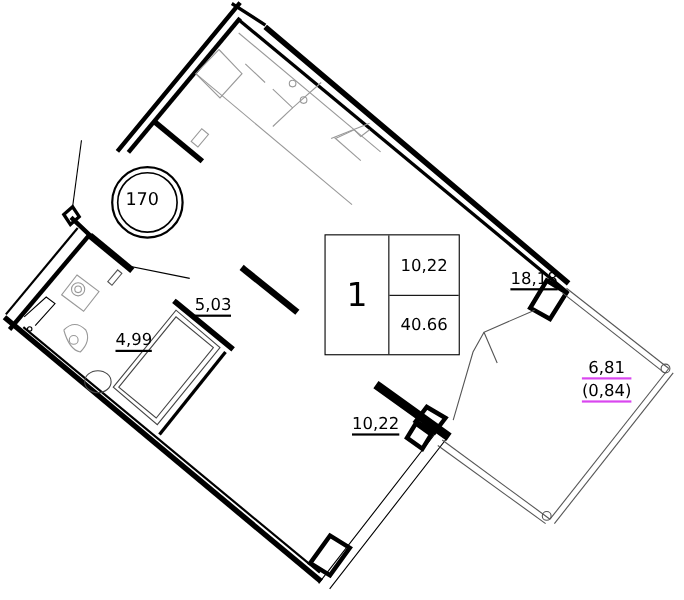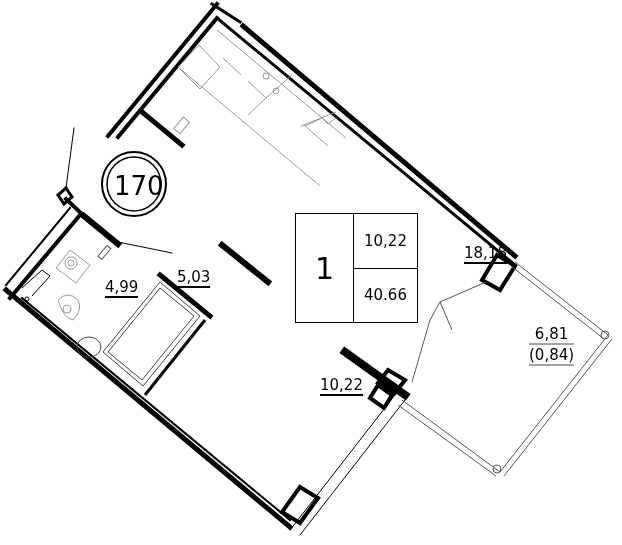--- a/index.html
+++ b/index.html
@@ -2,22 +2,22 @@
 <html><head>
 <meta charset="utf-8">
 <style>
   html,body{margin:0;padding:0;background:#ffffff;}
   body{width:622px;height:545px;overflow:hidden;position:relative;font-family:"DejaVu Sans",sans-serif;}
   svg.plan{position:absolute;left:0;top:0;}
   .lbl{position:absolute;font-family:"DejaVu Sans",sans-serif;color:#000;line-height:1;white-space:nowrap;}
   .area{font-size:15px;border-bottom:2px solid #000;padding-bottom:1px;}
   .area2{font-size:15px;text-align:center;}
   .area2 span{display:block;}
-  .area2 .u{border-bottom:2px solid #a3a3a3;padding-bottom:1px;margin-bottom:3px;}
-  .apt-no{font-size:26px;}
+  .area2 .u{border-bottom:2px solid #d946ef;padding-bottom:1px;margin-bottom:3px;}
+  .apt-no{font-size:16px;}
   .tbl{position:absolute;left:295px;top:213px;width:123px;height:110px;border:1.5px solid #000;box-sizing:border-box;display:flex;}
   .tbl .left{width:57px;border-right:1.5px solid #000;display:flex;align-items:center;justify-content:center;font-size:30px;}
   .tbl .right{flex:1;display:flex;flex-direction:column;}
   .tbl .cell{flex:1;border-bottom:1.5px solid #000;display:flex;align-items:center;justify-content:center;font-size:15px;}
   .tbl .cell:last-child{border-bottom:none;}
 </style>
 </head>
 <body>
 
 <svg class="plan" width="622" height="545" viewBox="0 0 622 545">
@@ -112,19 +112,19 @@
 
 <div class="tbl">
   <div class="left">1</div>
   <div class="right">
     <div class="cell">10,22</div>
     <div class="cell">40.66</div>
   </div>
 </div>
 
 <div class="lbl area" style="left:177px;top:270px;">5,03</div>
-<div class="lbl area" style="left:105px;top:280px;">4,99</div>
+<div class="lbl area" style="left:105px;top:302px;">4,99</div>
 <div class="lbl area" style="left:464px;top:246px;">18,18</div>
 <div class="lbl area" style="left:320px;top:378px;">10,22</div>
 <div class="lbl area2" style="left:529px;top:327px;">
   <span class="u">6,81</span>
   <span class="u">(0,84)</span>
 </div>
 
 </body></html>

